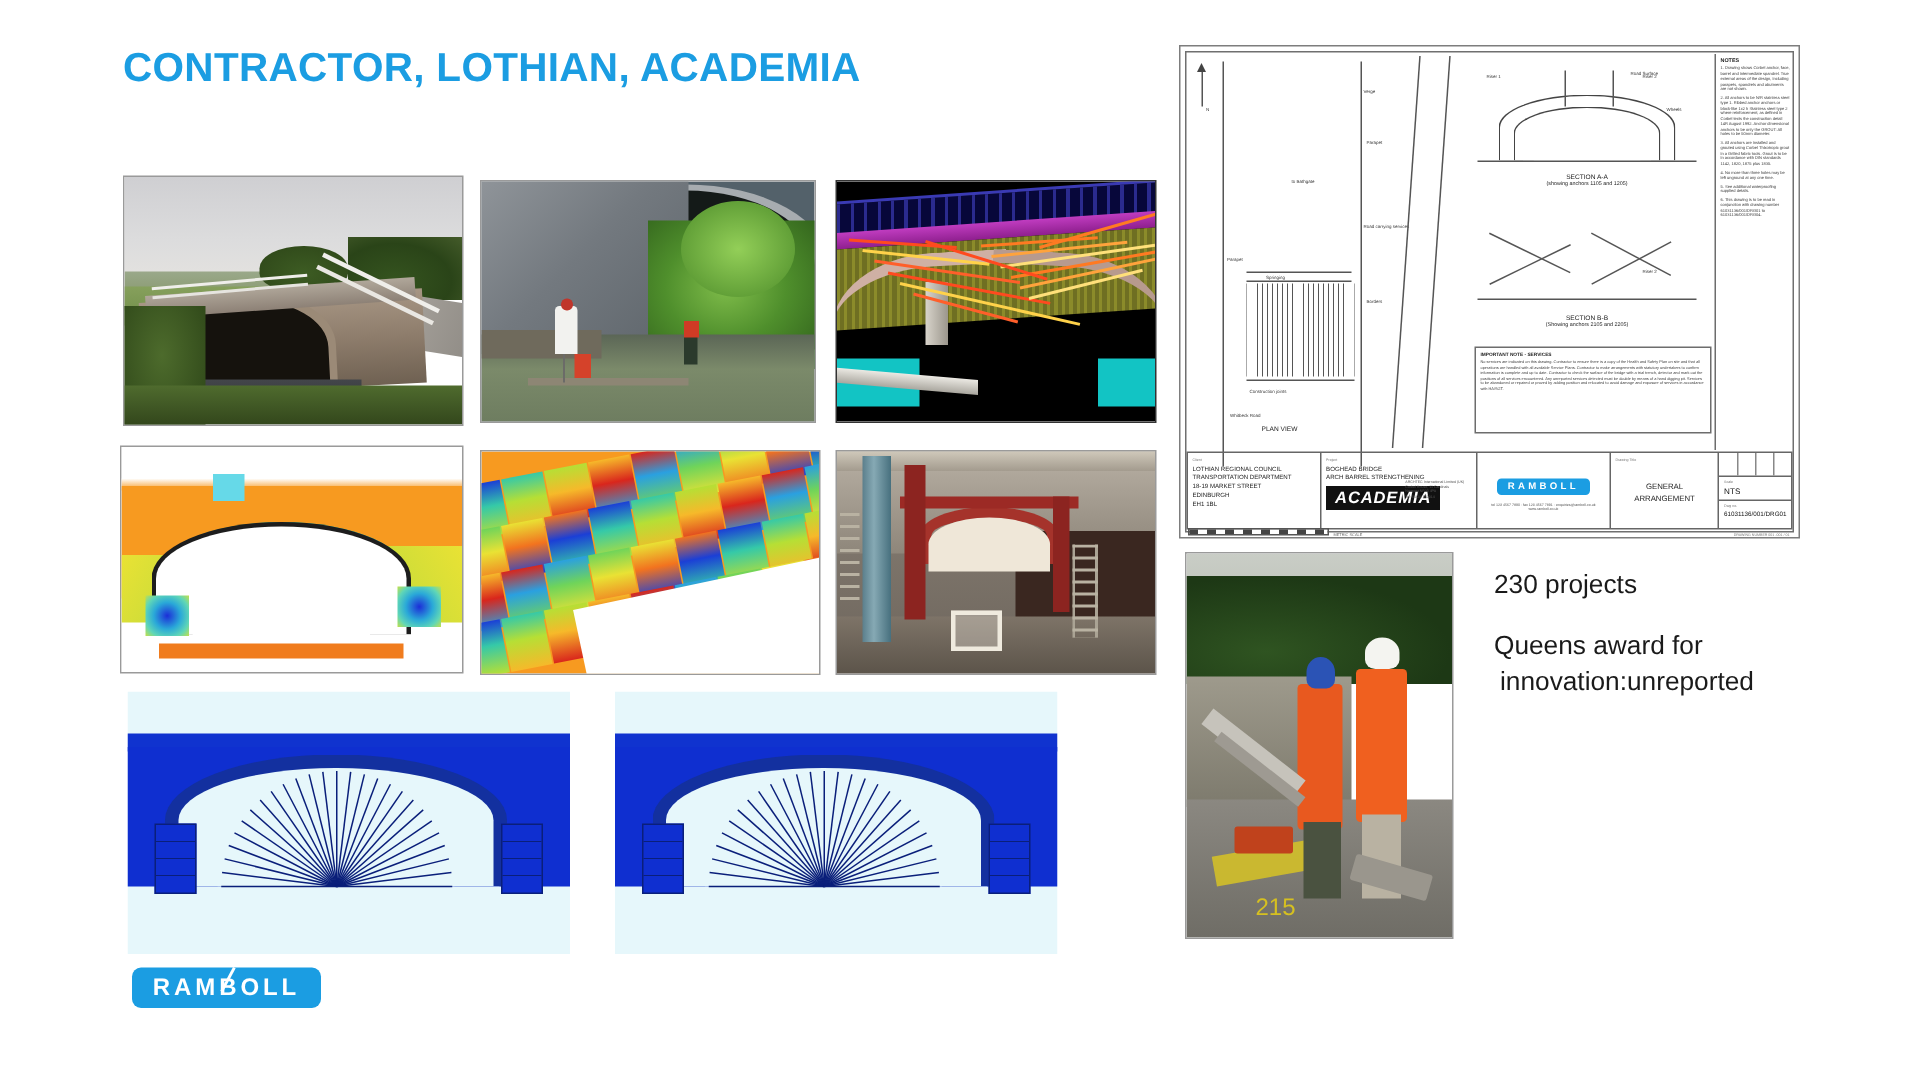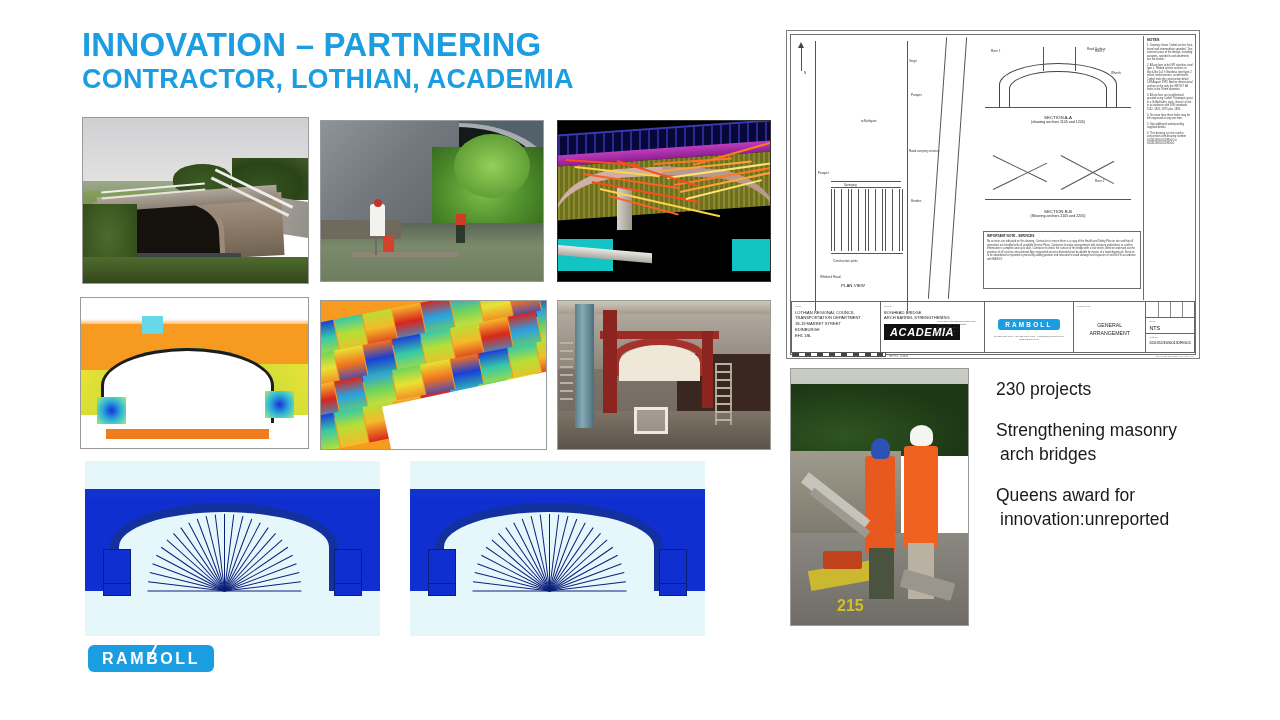--- a/index.html
+++ b/index.html
@@ -220,21 +220,20 @@
     background:#1b9de2;border-radius:6px;display:flex;align-items:center;justify-content:center;}
   #ramboll .txt{color:#fff;font-weight:bold;font-size:16px;letter-spacing:2.6px;
     font-family:"Liberation Sans",sans-serif;position:relative;}
   #ramboll .slash{position:absolute;left:62.5px;top:-1px;width:2px;height:18px;
     background:#fff;transform:rotate(28deg);}
 </style>
 </head>
 <body>
 
 <div id="title-block">
-  <div id="title-line1">INNOVATION – PARTNERING</div>
   <div id="title-line2">CONTRACTOR, LOTHIAN, ACADEMIA</div>
 </div>
 
 <div class="frame" style="left:82px;top:117px;width:225px;height:165px;">
   <div class="fill">
     <div class="p1-sky"></div>
     <div class="p1-hillL"></div>
     <div class="p1-field"></div>
     <div class="p1-treesR"></div>
     <div class="p1-treeC"></div>
@@ -601,43 +600,39 @@
   <div style="position:absolute;right:6px;bottom:0px;font-size:2.4px;color:#777;">DRAWING NUMBER 001 -001 / 01</div>
 </div>
 
 <div class="frame" style="left:790px;top:368px;width:177px;height:256px;">
   <div class="fill">
     <div style="position:absolute;left:0;top:0;width:100%;height:26%;background:linear-gradient(180deg,#c9cdc6,#b5bbb0);"></div>
     <div style="position:absolute;left:0;top:6%;width:100%;height:28%;background:radial-gradient(ellipse at 30% 70%,#2f5421,#1d3815 70%);"></div>
     <div style="position:absolute;left:0;top:32%;width:62%;height:34%;background:linear-gradient(180deg,#9e9a8c,#7d7a6d);"></div>
     <div style="position:absolute;left:0;bottom:0;width:100%;height:36%;background:linear-gradient(180deg,#8b8881,#6f6d66);"></div>
     <div style="position:absolute;left:10%;bottom:16%;width:46%;height:8%;background:#d7c325;transform:rotate(-10deg);opacity:.85;"></div>
-    <div style="position:absolute;left:26%;bottom:2%;width:16%;height:9%;color:#d6c020;font-size:16px;font-weight:bold;">215</div>
+    <div style="position:absolute;left:26%;bottom:2%;width:16%;height:9%;color:#d6c020;font-size:16px;font-weight:normal;">215</div>
     <div style="position:absolute;left:42%;top:34%;width:17%;height:38%;background:#e8591f;border-radius:3px;"></div>
     <div style="position:absolute;left:45%;top:27%;width:11%;height:8%;background:#2b53b5;border-radius:50% 50% 30% 30%;"></div>
     <div style="position:absolute;left:44%;top:70%;width:14%;height:20%;background:#4a5240;"></div>
     <div style="position:absolute;left:64%;top:30%;width:19%;height:40%;background:#f0601f;border-radius:3px;"></div>
     <div style="position:absolute;left:67%;top:22%;width:13%;height:8%;background:#f4f4f0;border-radius:50% 50% 30% 30%;"></div>
     <div style="position:absolute;left:66%;top:68%;width:15%;height:22%;background:#b9b2a2;"></div>
     <div style="position:absolute;left:8%;top:40%;width:44%;height:5%;background:#c6c3bb;transform:rotate(38deg);transform-origin:left;"></div>
     <div style="position:absolute;left:12%;top:46%;width:40%;height:3%;background:#9e9a92;transform:rotate(38deg);transform-origin:left;"></div>
     <div style="position:absolute;left:18%;bottom:22%;width:22%;height:7%;background:#c0421c;border-radius:2px;"></div>
     <div style="position:absolute;left:62%;bottom:12%;width:30%;height:7%;background:#9a968d;transform:rotate(16deg);border-radius:2px;"></div>
   </div>
 </div>
 
 <div id="right-text">
   <div class="blk">
     <div>230 projects</div>
   </div>
   <div class="blk">
-    <div>Strengthening masonry</div>
-    <div class="l2">arch bridges</div>
-  </div>
-  <div class="blk">
     <div>Queens award for</div>
     <div class="l2">innovation:unreported</div>
   </div>
 </div>
 
 <div id="ramboll">
   <div class="txt">RAMBOLL</div>
   <div class="slash"></div>
 </div>
 

